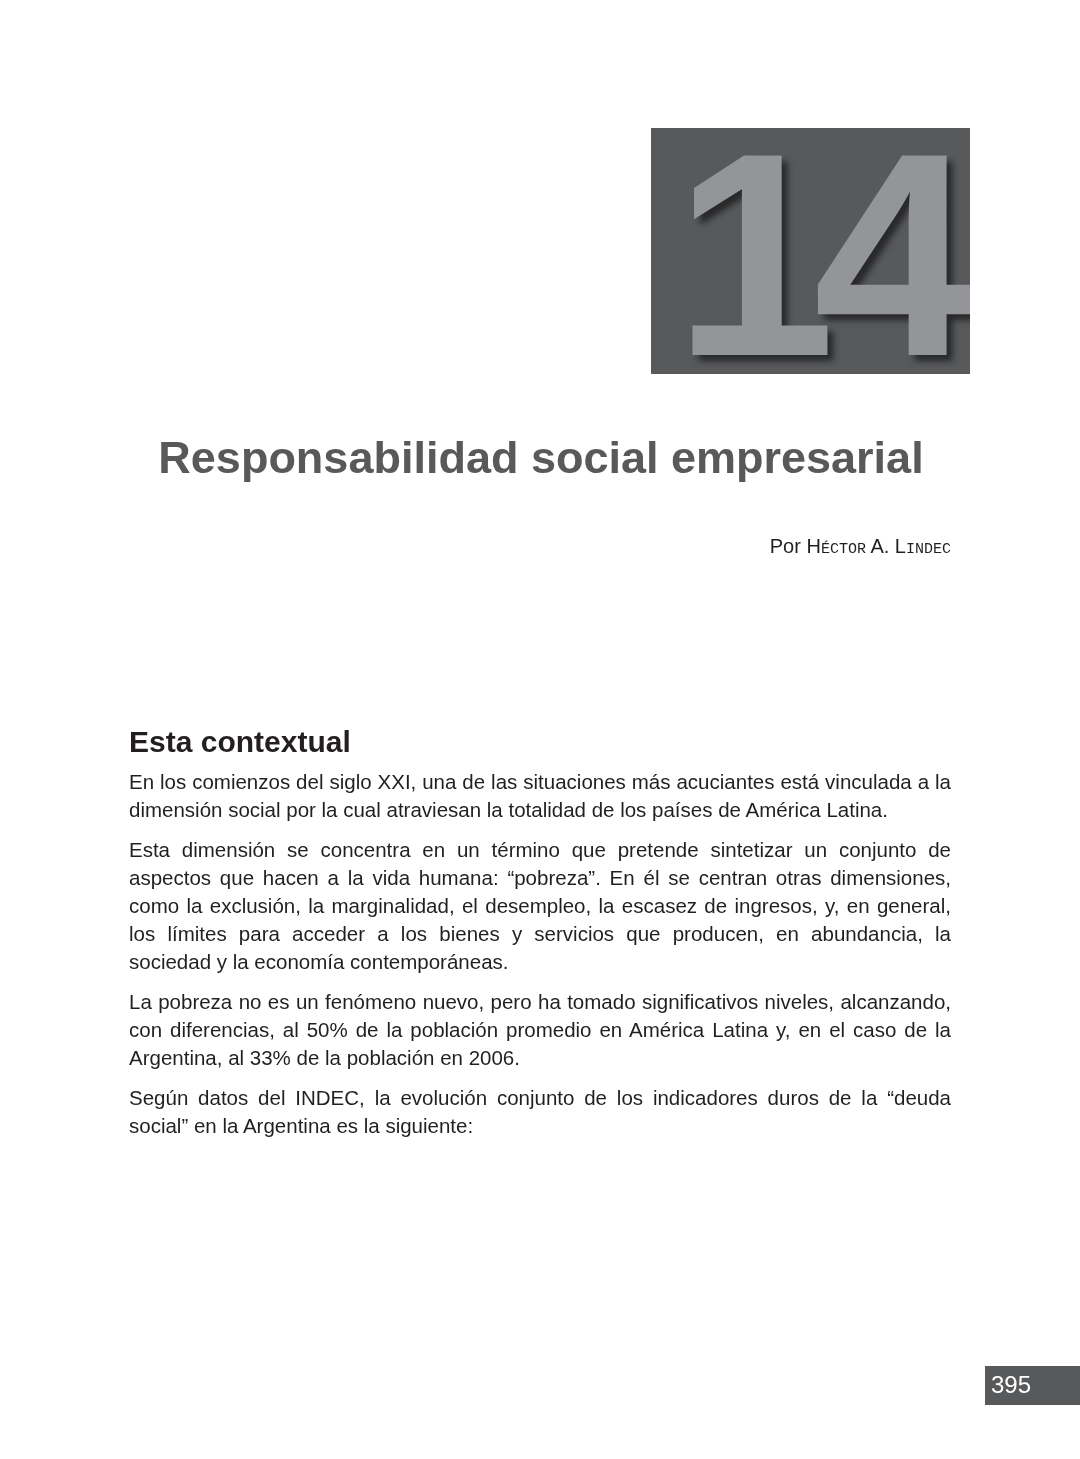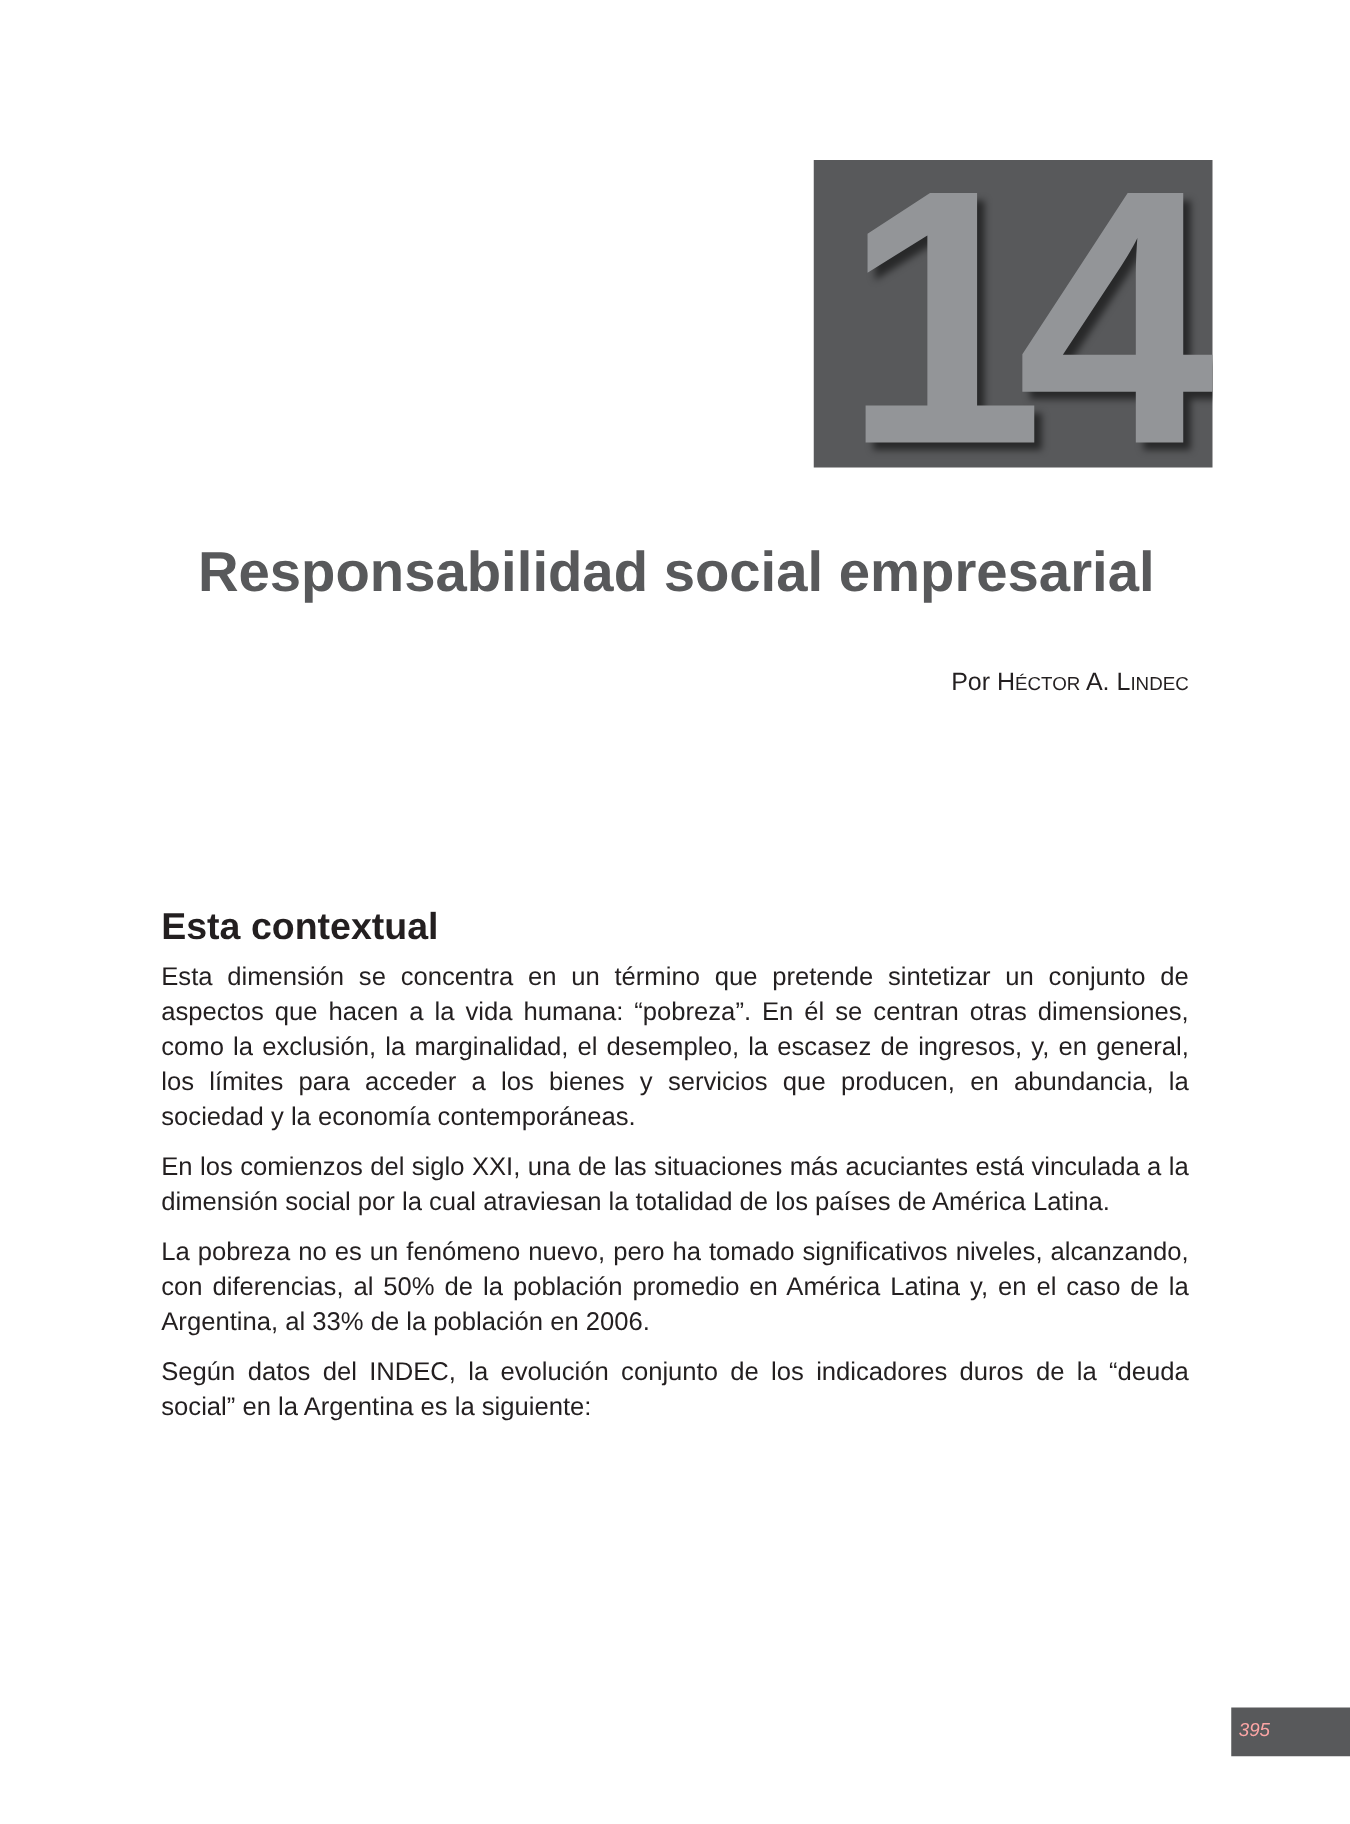--- a/index.html
+++ b/index.html
@@ -55,20 +55,21 @@
       position: absolute;
       right: 129px;
       top: 533px;
       text-align: right;
       font-size: 20px;
       line-height: 26px;
       color: #231f20;
     }
     .byline .sc {
       font-size: 15px;
+      font-family: Liberation Mono, monospace;
     }
     .content {
       position: absolute;
       left: 129px;
       top: 722px;
       width: 822px;
     }
     .section-heading {
       font-weight: bold;
       font-size: 30px;
@@ -89,45 +90,44 @@
       left: 985px;
       top: 1366px;
       width: 95px;
       height: 39px;
       background: #58595b;
     }
     .page-number {
       position: absolute;
       left: 6px;
       top: 5px;
-      font-size: 15px;
+      font-size: 24px;
       line-height: 28px;
-      color: #fca5a5;
-      font-style: italic;
+      color: #ffffff;
     }
   </style>
 </head>
 <body>
 
 <div class="chapter-box">
   <div class="chapter-number">14</div>
 </div>
 
 <h1 class="chapter-title">Responsabilidad social empresarial</h1>
 
 <div class="byline">
   <span>Por</span>
   <span><span>H</span><span class="sc">ÉCTOR</span></span>
   <span>A.</span>
   <span><span>L</span><span class="sc">INDEC</span></span>
 </div>
 
 <div class="content">
   <h2 class="section-heading">Esta contextual</h2>
+  <p class="para">En los comienzos del siglo XXI, una de las situaciones más acuciantes está vincula­da a la dimensión social por la cual atraviesan la totalidad de los países de América Latina.</p>
   <p class="para">Esta dimensión se concentra en un término que pretende sintetizar un conjunto de aspectos que hacen a la vida humana: “pobreza”. En él se centran otras dimensio­nes, como la exclusión, la marginalidad, el desempleo, la escasez de ingresos, y, en general, los límites para acceder a los bienes y servicios que producen, en abundan­cia, la sociedad y la economía contemporáneas.</p>
-  <p class="para">En los comienzos del siglo XXI, una de las situaciones más acuciantes está vincula­da a la dimensión social por la cual atraviesan la totalidad de los países de América Latina.</p>
   <p class="para">La pobreza no es un fenómeno nuevo, pero ha tomado significativos niveles, alcan­zando, con diferencias, al 50% de la población promedio en América Latina y, en el caso de la Argentina, al 33% de la población en 2006.</p>
   <p class="para">Según datos del INDEC, la evolución conjunto de los indicadores duros de la “deuda social” en la Argentina es la siguiente:</p>
 </div>
 
 <div class="page-number-box">
   <span class="page-number">395</span>
 </div>
 
 </body></html>

